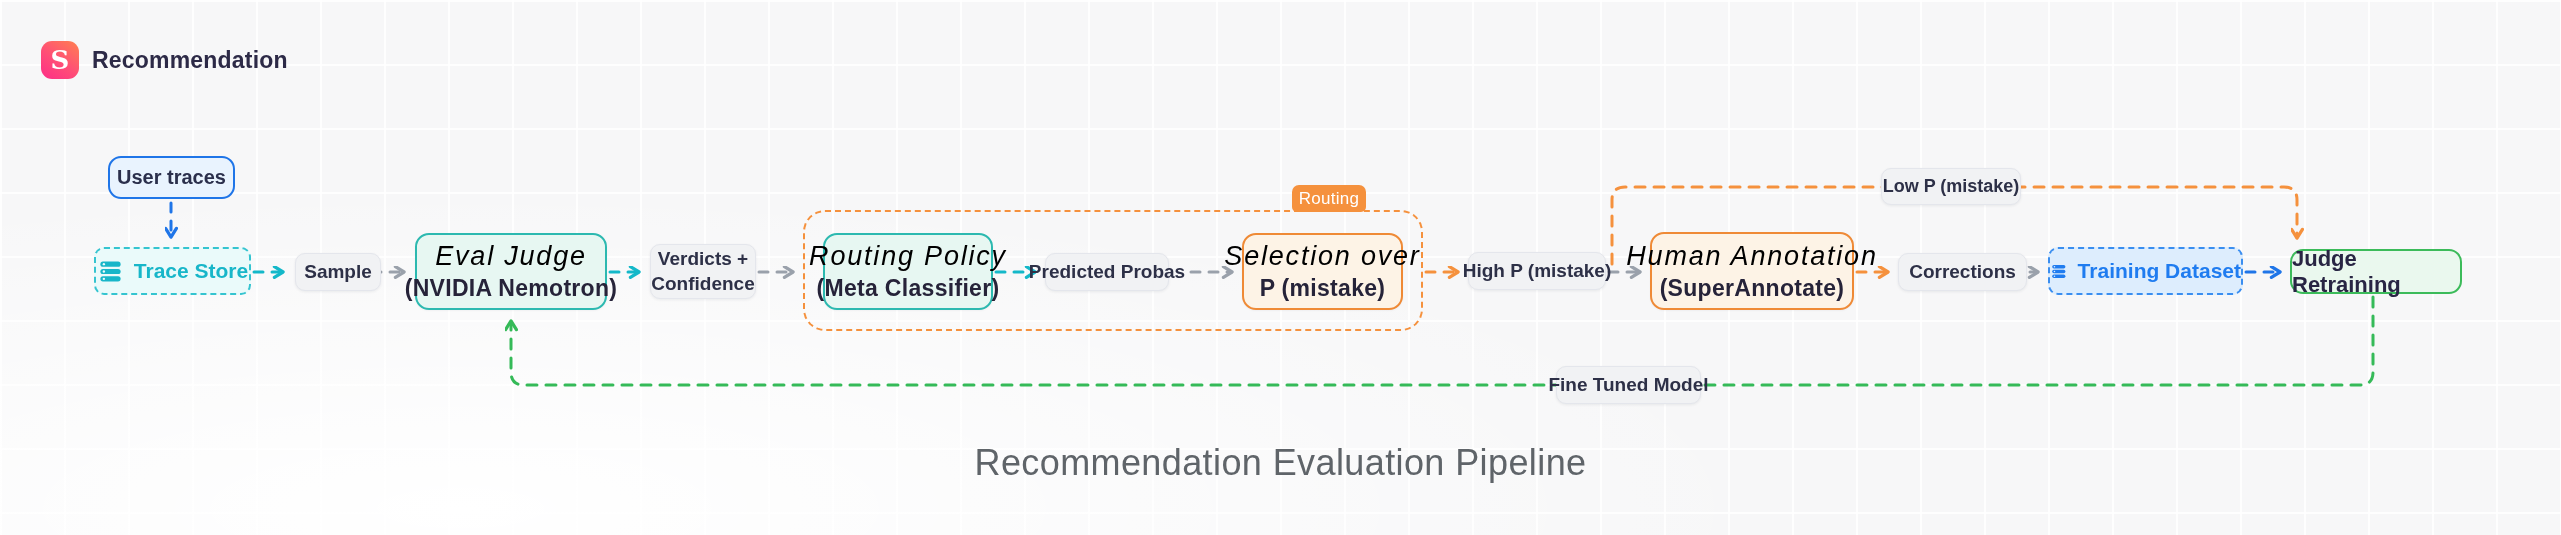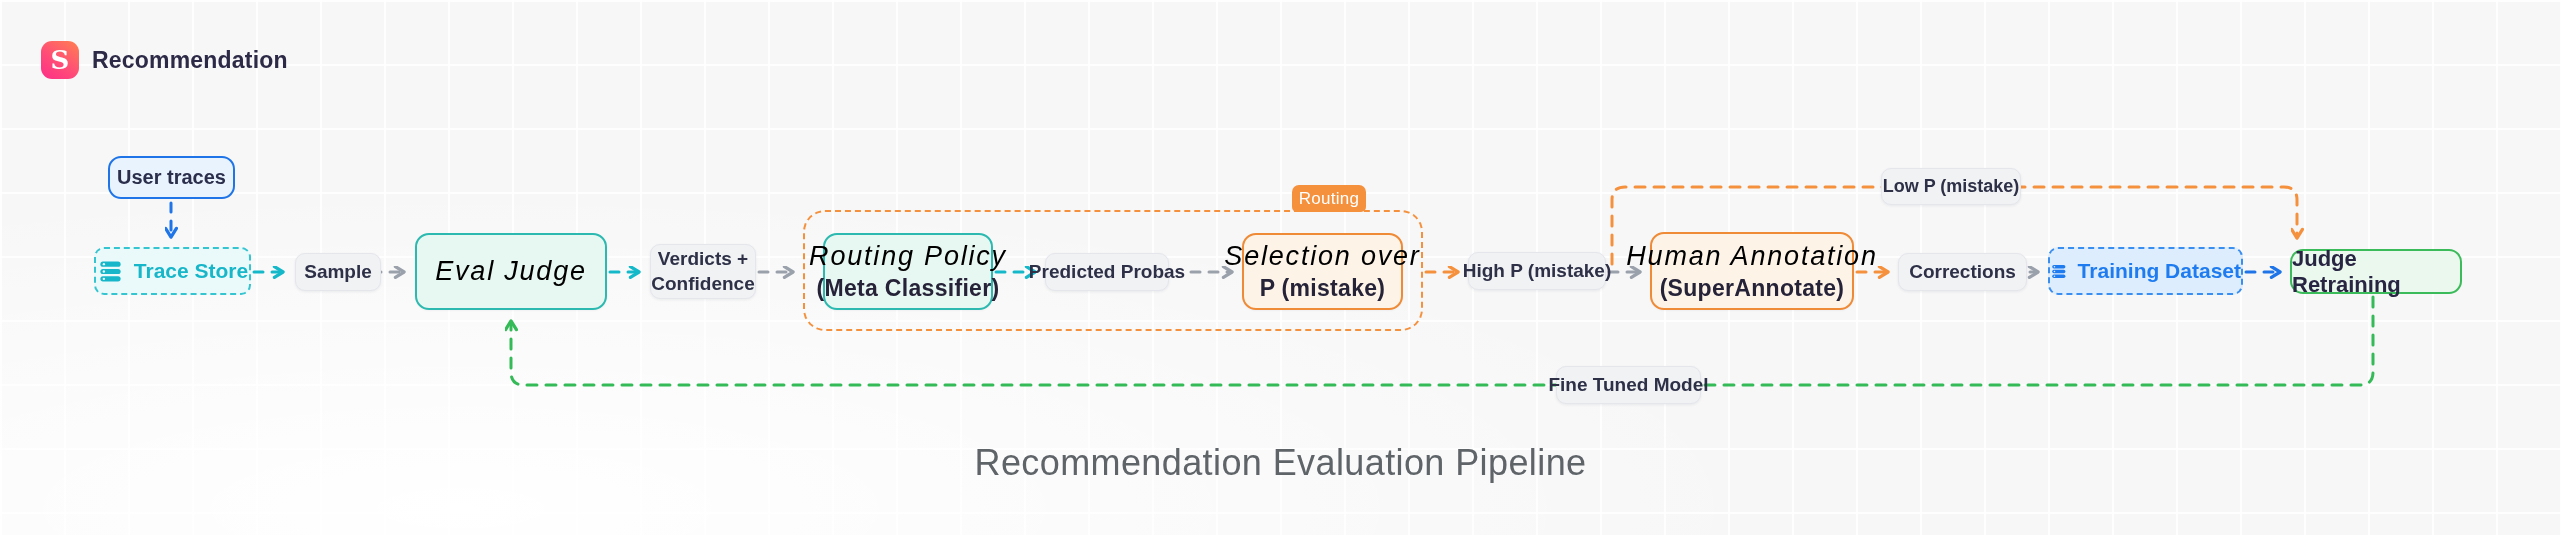--- a/index.html
+++ b/index.html
@@ -169,20 +169,21 @@
         <circle cx="6.1" cy="5.5" r="1.05"></circle>
         <circle cx="6.1" cy="12" r="1.05"></circle>
         <circle cx="6.1" cy="18.5" r="1.05"></circle>
       </g>
     </svg>
     <span>Trace Store</span>
   </div>
 
   <div class="node bigbox teal-box eval-judge">
     <span class="l1">Eval Judge</span>
+    <span class="l2">(NVIDIA Nemotron)</span>
   </div>
 
   <div class="node bigbox teal-box routing-policy">
     <span class="l1">Routing Policy</span>
     <span class="l2">(Meta Classifier)</span>
   </div>
 
   <div class="node bigbox orange-box selection">
     <span class="l1">Selection over</span>
     <span class="l2">P (mistake)</span>

